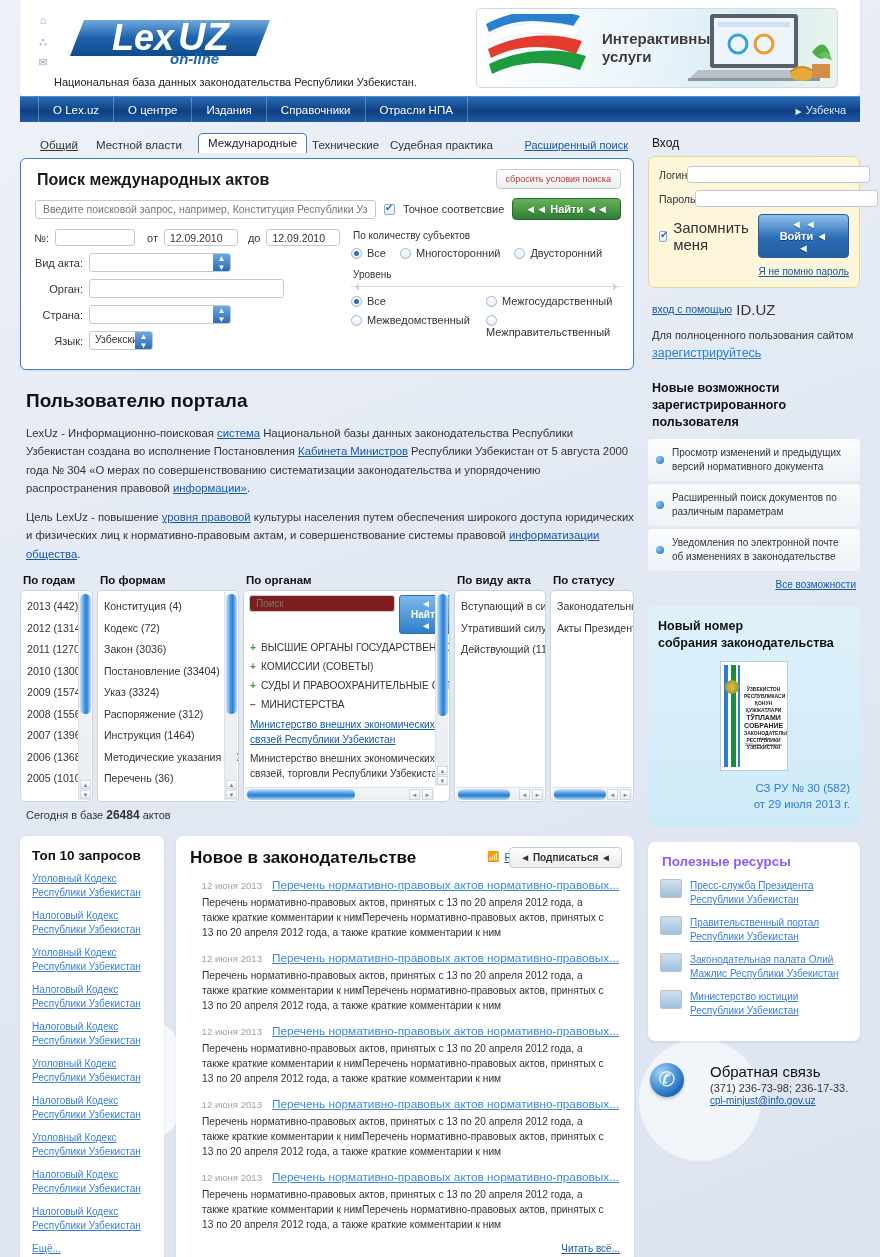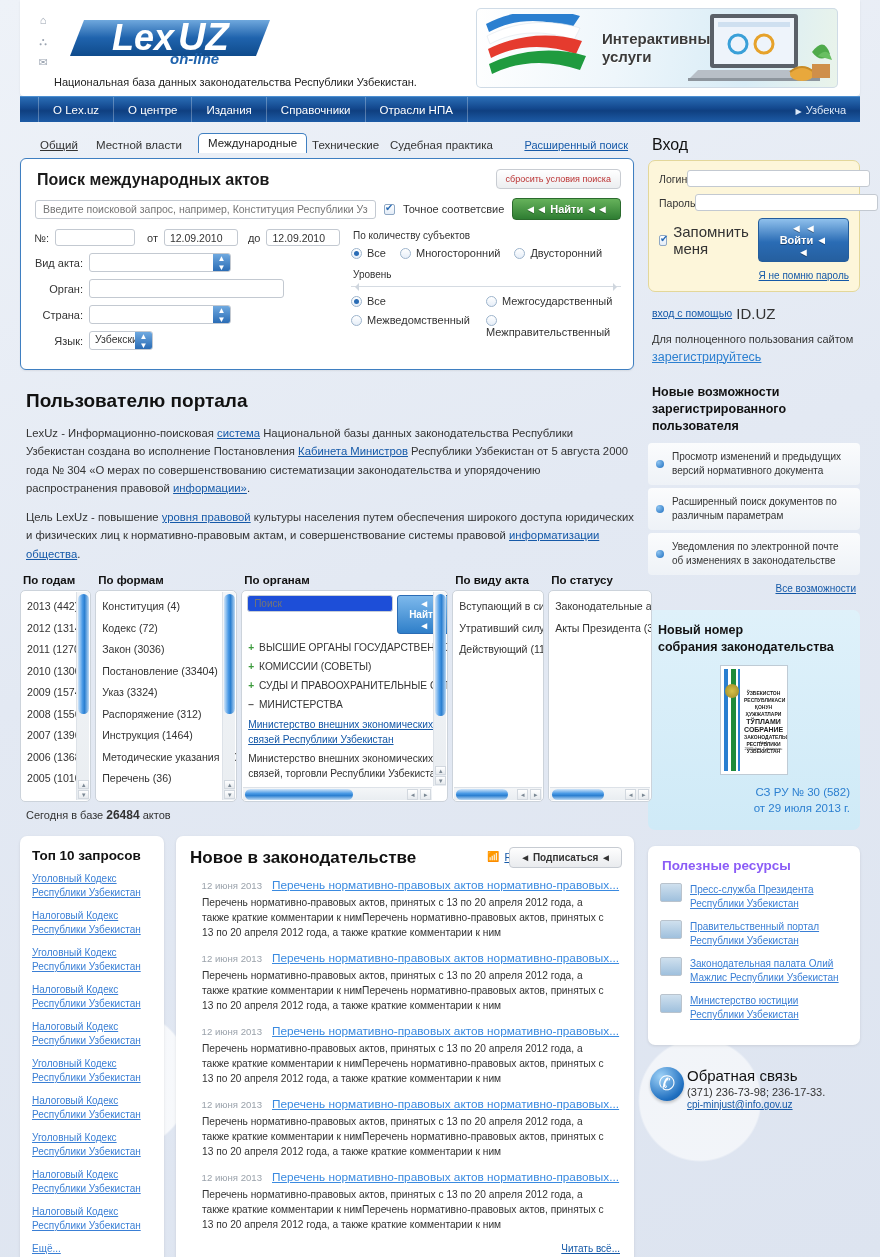--- a/index.html
+++ b/index.html
@@ -118,21 +118,21 @@
   .vsb .ub { bottom:11px;} .vsb .db { bottom:1px;}
   .hsb { position:absolute; left:1px; right:1px; bottom:1px; height:13px; background:linear-gradient(#f4f6f8,#e9edf1);
          border-top:1px solid #dde2e8;}
   .hsb .th { position:absolute; top:1px; left:2px; height:11px; border-radius:6px;
              background:linear-gradient(#cfe4f8,#4a9ae6 40%,#2b7fd0 60%,#bcd9f4);}
   .hsb .lb,.hsb .rb { position:absolute; top:1px; width:11px; height:11px; font-size:6px; text-align:center; color:#7b8894;
                       background:linear-gradient(#fff,#e6eaee); border:1px solid #d2d8df; line-height:10px;}
   .hsb .lb { right:14px;} .hsb .rb { right:1px;}
   .orgsearch { display:flex; gap:4px; padding:4px 5px 3px; }
   .orgsearch input { flex:1; height:17px; border:1px solid #c7ced6; border-radius:3px; font-size:10px; color:#a9b0b8; padding:1px 6px;
-                     font-family:"Liberation Sans",sans-serif; background:#1d4ed8;}
+                     font-family:"Liberation Sans",sans-serif; background:#7f1d1d;}
   .orgsearch .b { background:linear-gradient(#7db9ec,#2f7fc9); border:1px solid #2a6cb5; border-radius:3px; color:#fff;
                   font-size:10px; font-weight:bold; padding:2px 11px; cursor:pointer;}
   .tnode { font-size:10.2px; line-height:19px; white-space:nowrap; color:#333;}
   .tnode .pm { color:#3c9a3c; font-weight:bold; margin-right:5px;}
   .tnode .mm { color:#555; font-weight:bold; margin-right:5px;}
   .tnode.link { color:#1559a8; text-decoration:underline; white-space:normal; line-height:15px; margin:3px 0;}
   .tnode.wrapn { white-space:normal; line-height:15px; margin:4px 0;}
   .today { font-size:11px; margin:6px 0 0 6px; color:#333;}
   .today b { font-size:12px;}
 
@@ -150,21 +150,21 @@
                background:linear-gradient(#fefefe,#e9ebee); border:1px solid #c6cbd2; border-radius:4px; padding:4px 10px; cursor:pointer;}
   .ni { margin-bottom:11px;}
   .ni .hl { display:flex; gap:10px; align-items:baseline;}
   .ni .dt { font-size:9.6px; color:#9aa2ab; width:72px; flex:none;text-align:right;}
   .ni .tl { font-size:11.8px; color:#3a8ae0; text-decoration:underline;}
   .ni p { margin:3px 12px 0; font-size:10.2px; line-height:15px; color:#333;}
   .readall { text-align:right; font-size:10px;}
   .readall a { color:#1559a8; text-decoration:underline;}
 
   
-  .login-t { font-size:16px; margin:6px 0 6px 4px; color:#111;}
+  .login-t { font-size:12px; margin:6px 0 6px 4px; color:#111;}
   .loginbox { background:#fdf6da; border:1px solid #e3d79a; border-radius:7px; padding:9px 10px 10px;}
   .lrow { display:flex; align-items:center; margin-bottom:7px;}
   .lrow span { width:50px; font-size:10.5px; color:#333;}
   .lrow input { flex:1; height:17px; border:1px solid #c3c9d1; border-radius:3px; background:#fff;}
   .lbot { display:flex; align-items:center; gap:6px;}
   .lbot .rem { font-size:15px; color:#333;}
   .loginbtn { margin-left:auto; background:linear-gradient(#8fc0ec,#2a6cb5 55%,#255f9f);
               border:1px solid #245d9c; border-radius:4px; color:#fff; font-size:11px; font-weight:bold;
               padding:3px 14px; cursor:pointer; text-shadow:0 1px 0 rgba(0,0,0,.4);}
   .forgot { text-align:right; margin-top:7px;}
@@ -189,21 +189,21 @@
       background:radial-gradient(circle,#d7c24a,#9a8524);}
   .magcover .ttl { position:absolute; left:23px; right:4px; top:24px; font-size:5px; font-weight:bold; color:#222; line-height:7px; text-align:center;}
   .magcover .no { position:absolute; left:23px; right:4px; top:74px; font-size:4px; color:#333; text-align:center; line-height:6px;}
   .mag .cap { margin-top:9px; font-size:11.5px; color:#2b7fd0; line-height:1.45;text-align:right;}
   .res { margin-top:16px; background:#fff; border-radius:7px; box-shadow:0 1px 3px rgba(0,0,0,.10); padding:12px 12px 14px;}
   .res h3 { margin:0 0 10px 2px; font-size:13.5px; color:#8b5cf6;}
   .ritem { display:flex; gap:8px; margin-bottom:9px;}
   .ricon { width:22px; height:19px; flex:none; border:1px solid #b9c3cd; border-radius:2px; overflow:hidden;
            background:linear-gradient(#cfe0ee,#9fc0dd);}
   .ritem a { font-size:10px; line-height:14px; color:#3a7fd5; text-decoration:underline;}
-  .fb { margin-top:22px; display:flex; gap:3px; align-items:flex-start; padding-left:2px;}
+  .fb { margin-top:22px; display:flex; gap:26px; align-items:flex-start; padding-left:2px;}
   .fbico { width:34px; height:34px; border-radius:50%; flex:none;
            background:radial-gradient(circle at 32% 28%,#9fd2f7,#1f6fc0 70%,#14528f);
            box-shadow:0 2px 3px rgba(0,0,0,.2); position:relative;}
   .fbico:after{content:"✆"; position:absolute; left:0; right:0; top:4px; text-align:center; font-size:20px; color:#fff;}
   .fb h4 { margin:0 0 2px; font-size:15px; font-weight:normal; color:#111;}
   .fb .ph { font-size:11px; color:#333;}
   .fb a { font-size:10px; color:#1559a8; text-decoration:underline;}
 </style>
 </head>
 <body>
@@ -439,21 +439,21 @@
                   <div class="it">Действующий (116)</div>
                 </div>
           <div class="hsb">
             <div class="th" style="width:52px"></div>
             <div class="lb">◄</div>
             <div class="rb">►</div>
           </div>
         </div>
       </div>
 
-      <div class="cc" style="width:104px">
+      <div class="cc" style="width:84px">
         <h4>По статусу</h4>
         <div class="lst">
           <div class="inner" id="statusList" style="height:180px">
                   <div class="it">Законодательные акты (2...</div>
                   <div class="it">Акты Президента (352...</div>
                 </div>
           <div class="hsb">
             <div class="th" style="width:52px"></div>
             <div class="lb">◄</div>
             <div class="rb">►</div>

